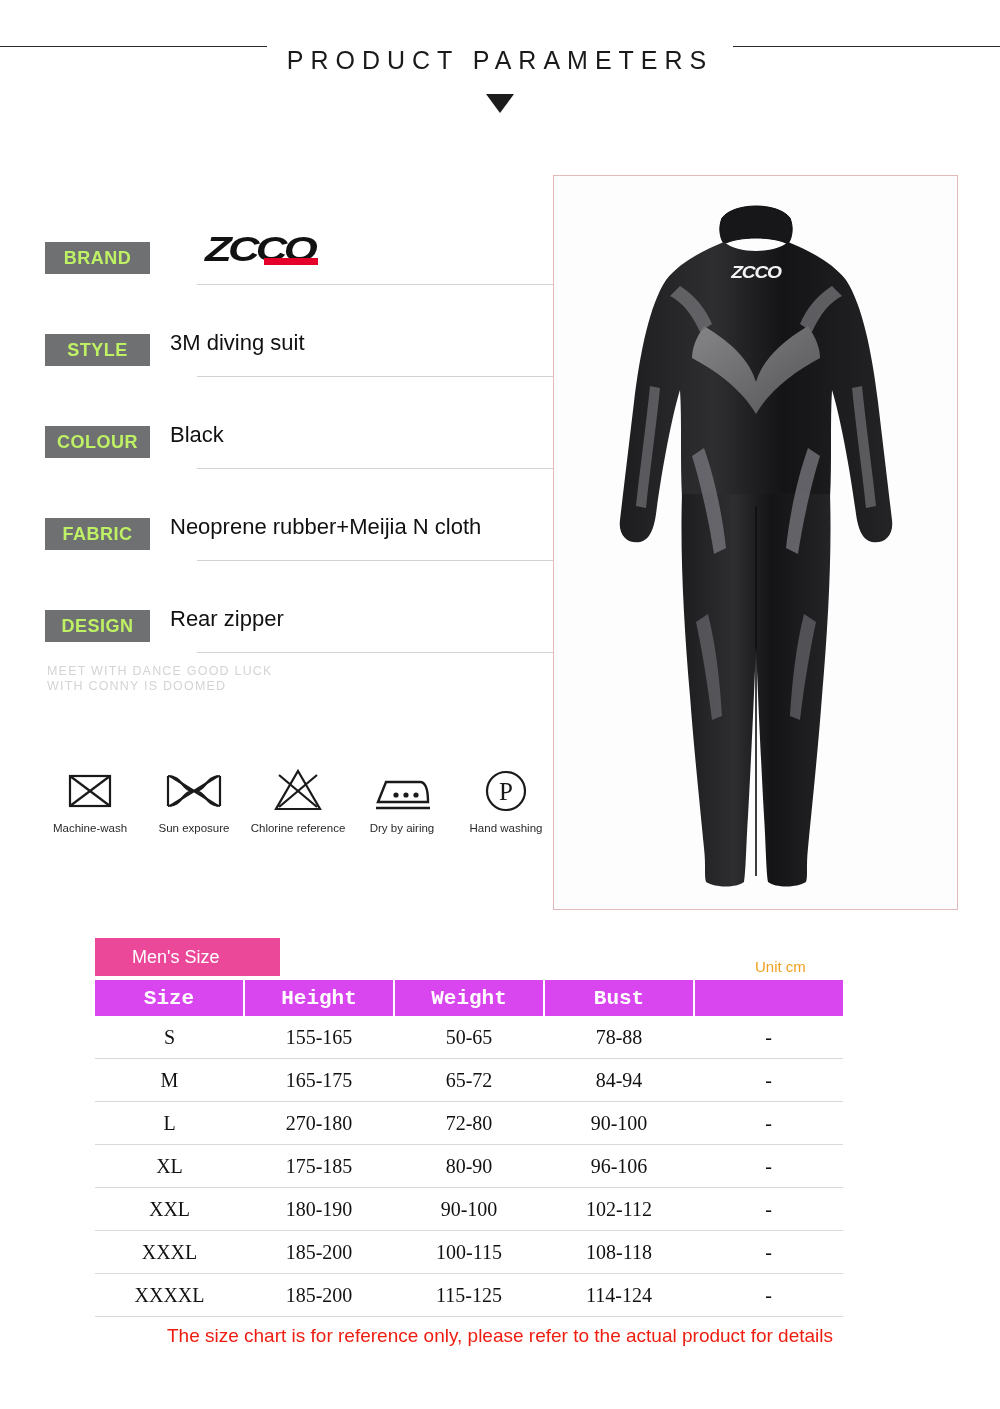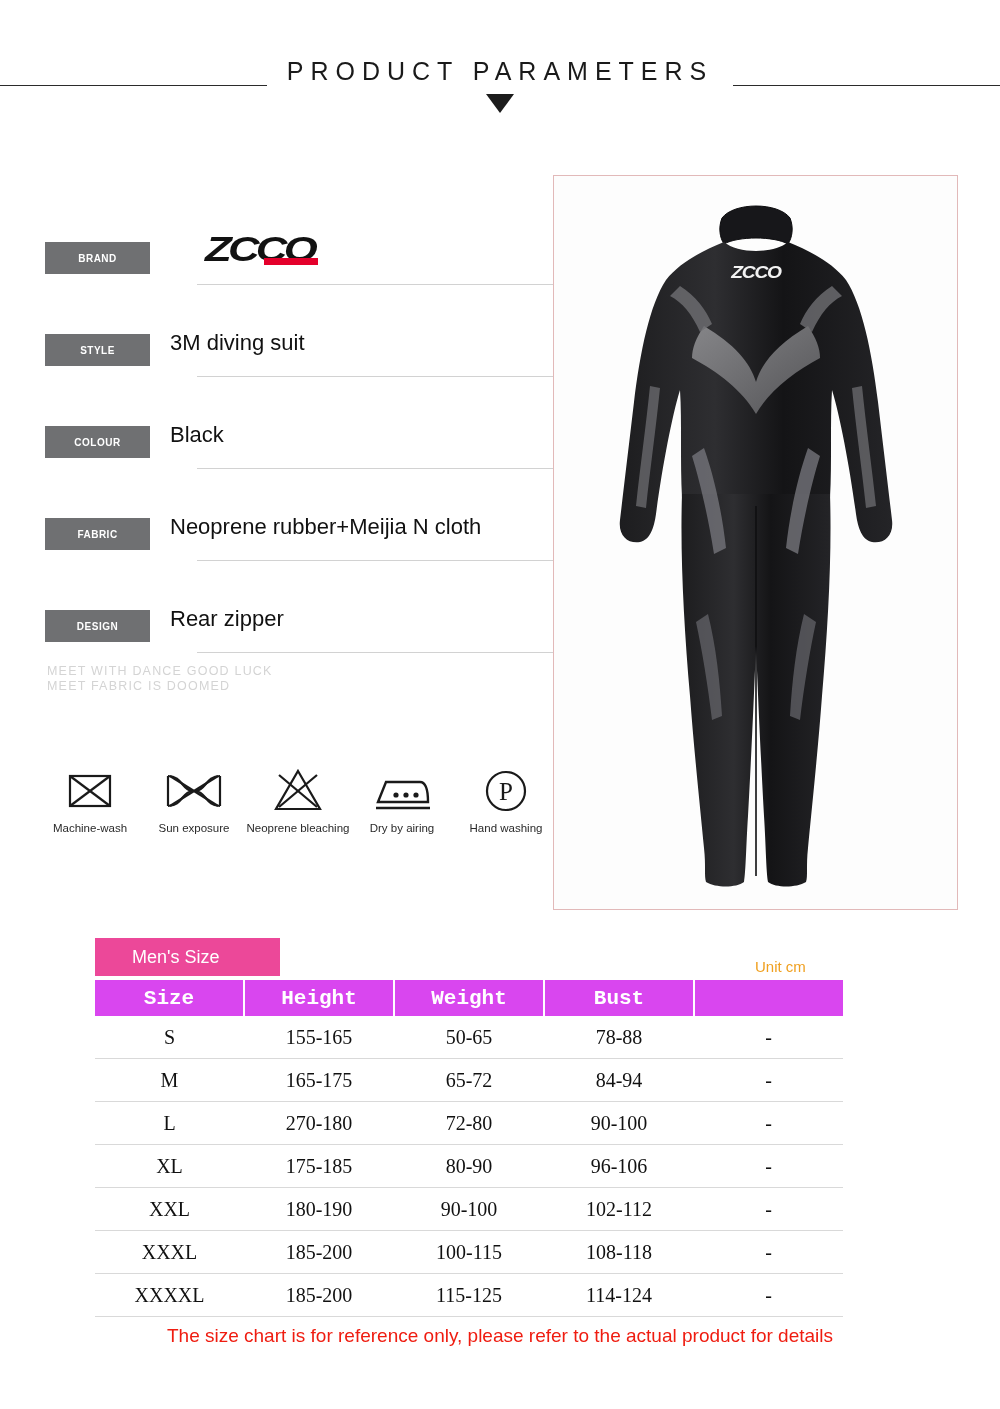--- a/index.html
+++ b/index.html
@@ -17,21 +17,21 @@
   }
 
   
   .header {
     position: absolute;
     top: 46px;
     left: 0;
     width: 1000px;
     height: 40px;
     display: flex;
-    align-items: flex-end;
+    align-items: flex-start;
     justify-content: center;
   }
   .header .rule {
     flex: 1 1 auto;
     height: 1px;
     background: #2b2b2b;
   }
   .header .title {
     font-size: 25px;
     letter-spacing: 7px;
@@ -63,22 +63,22 @@
     position: relative;
     height: 92px;
   }
   .spec-label {
     position: absolute;
     left: 0;
     top: 10px;
     width: 105px;
     height: 32px;
     background: #6f7072;
-    color: #ffffff;
-    font-size: 10px;
+    color: #bef264;
+    font-size: 18px;
     font-weight: bold;
     letter-spacing: 0.5px;
     display: flex;
     align-items: center;
     justify-content: center;
   }
   .spec-value {
     position: absolute;
     left: 125px;
     top: 6px;
@@ -302,21 +302,21 @@
   <div class="spec-row r5">
     <div class="spec-label">DESIGN</div>
     <div class="spec-value">Rear zipper</div>
     <div class="spec-underline"></div>
   </div>
 
 </div>
 
 <div class="faint">
   <div>MEET WITH DANCE GOOD LUCK</div>
-  <div>MEET FABRIC IS DOOMED</div>
+  <div>WITH CONNY IS DOOMED</div>
 </div>
 
 <div class="care">
 
   <div class="care-item">
     <div class="care-icon">
       <svg width="50" height="50" viewBox="0 0 50 50">
         <rect x="5" y="10" width="40" height="30" fill="none" stroke="#1a1a1a" stroke-width="2.2"></rect>
         <line x1="5" y1="10" x2="45" y2="40" stroke="#1a1a1a" stroke-width="2.2"></line>
         <line x1="45" y1="10" x2="5" y2="40" stroke="#1a1a1a" stroke-width="2.2"></line>
@@ -340,21 +340,21 @@
   </div>
 
   <div class="care-item">
     <div class="care-icon">
       <svg width="54" height="48" viewBox="0 0 54 48">
         <path d="M27 4 L49 42 L5 42 Z" fill="none" stroke="#1a1a1a" stroke-width="2.2"></path>
         <line x1="8" y1="8" x2="46" y2="40" stroke="#1a1a1a" stroke-width="2.2"></line>
         <line x1="46" y1="8" x2="8" y2="40" stroke="#1a1a1a" stroke-width="2.2"></line>
       </svg>
     </div>
-    <div class="care-cap">Neoprene bleaching</div>
+    <div class="care-cap">Chlorine reference</div>
   </div>
 
   <div class="care-item">
     <div class="care-icon">
       <svg width="60" height="46" viewBox="0 0 60 46">
         <path d="M6 34 L14 14 L48 14 C 54 14, 56 24, 56 34 Z" fill="none" stroke="#1a1a1a" stroke-width="2.4"></path>
         <circle cx="24" cy="27" r="2.6" fill="#1a1a1a"></circle>
         <circle cx="34" cy="27" r="2.6" fill="#1a1a1a"></circle>
         <circle cx="44" cy="27" r="2.6" fill="#1a1a1a"></circle>
         <line x1="4" y1="40" x2="58" y2="40" stroke="#1a1a1a" stroke-width="2.4"></line>

